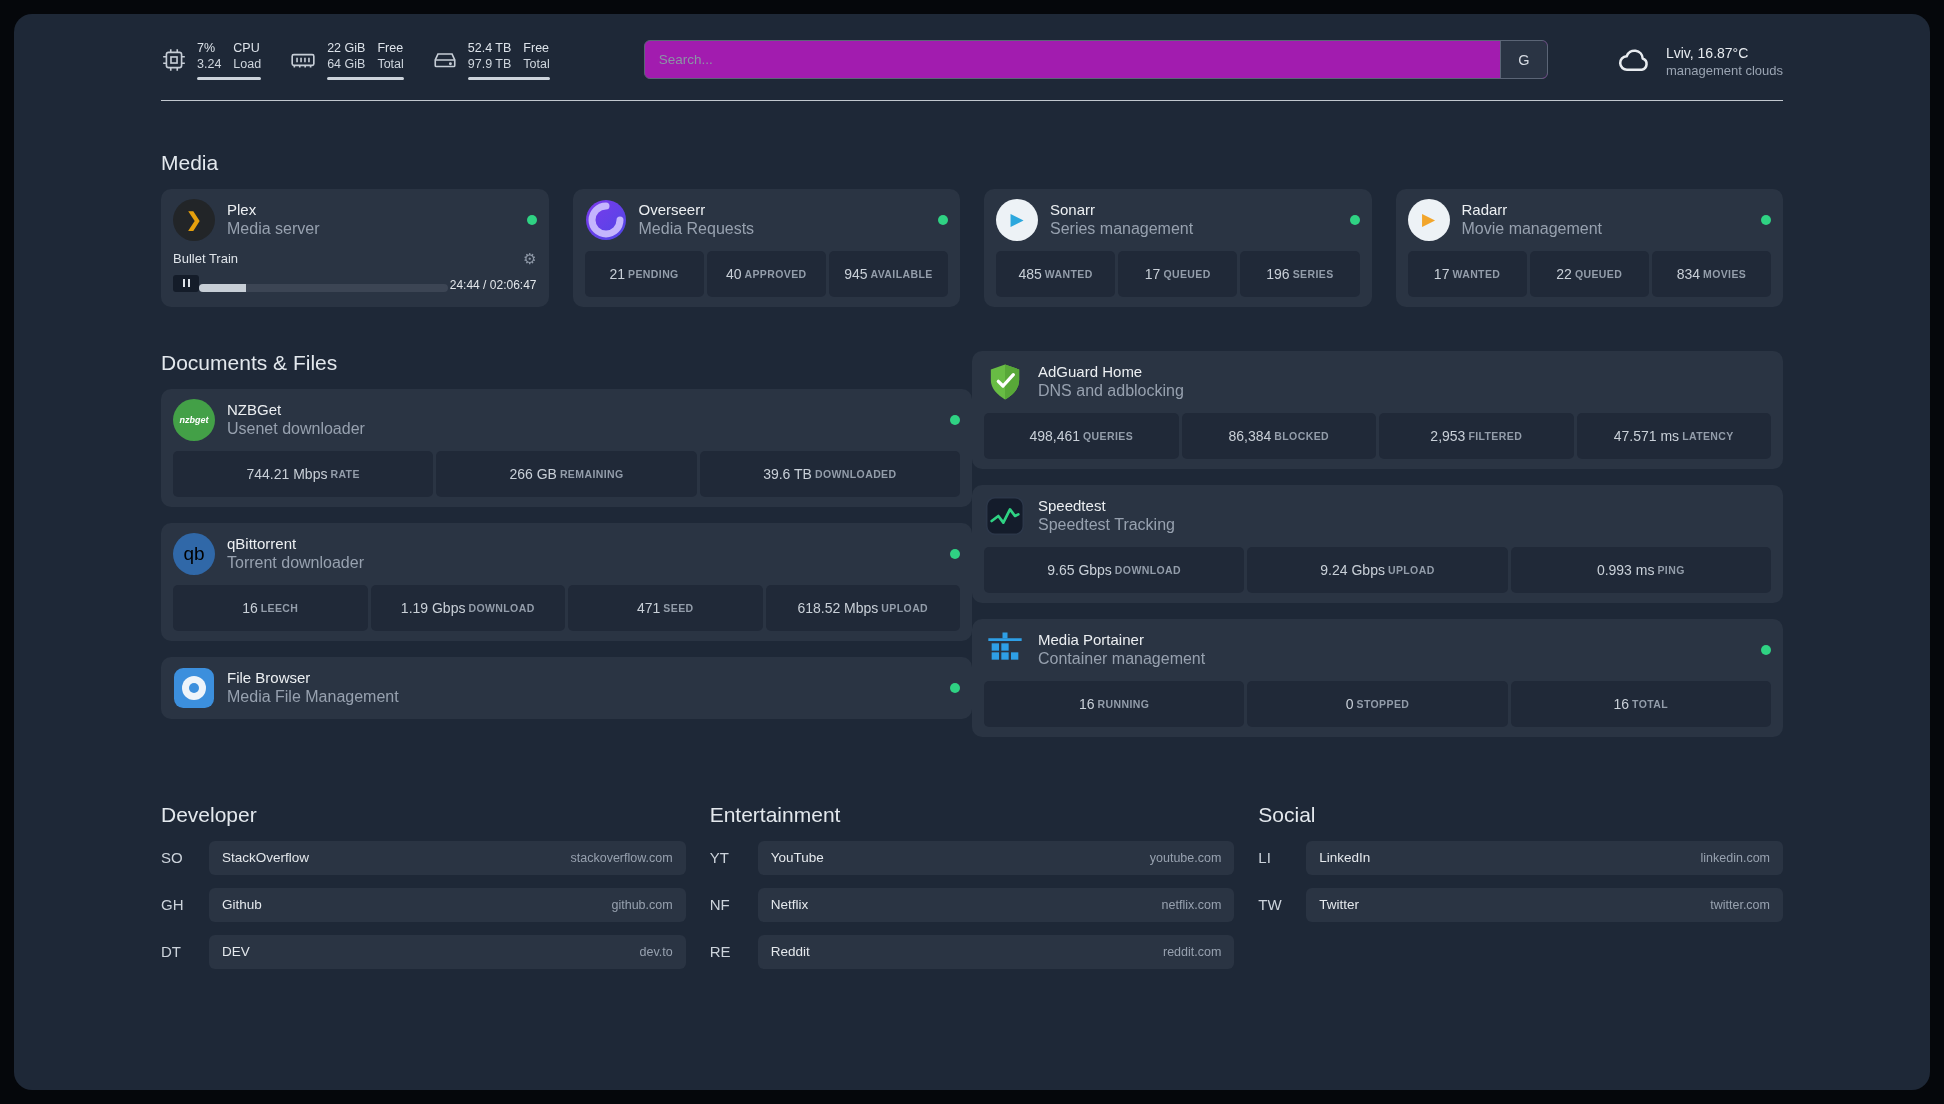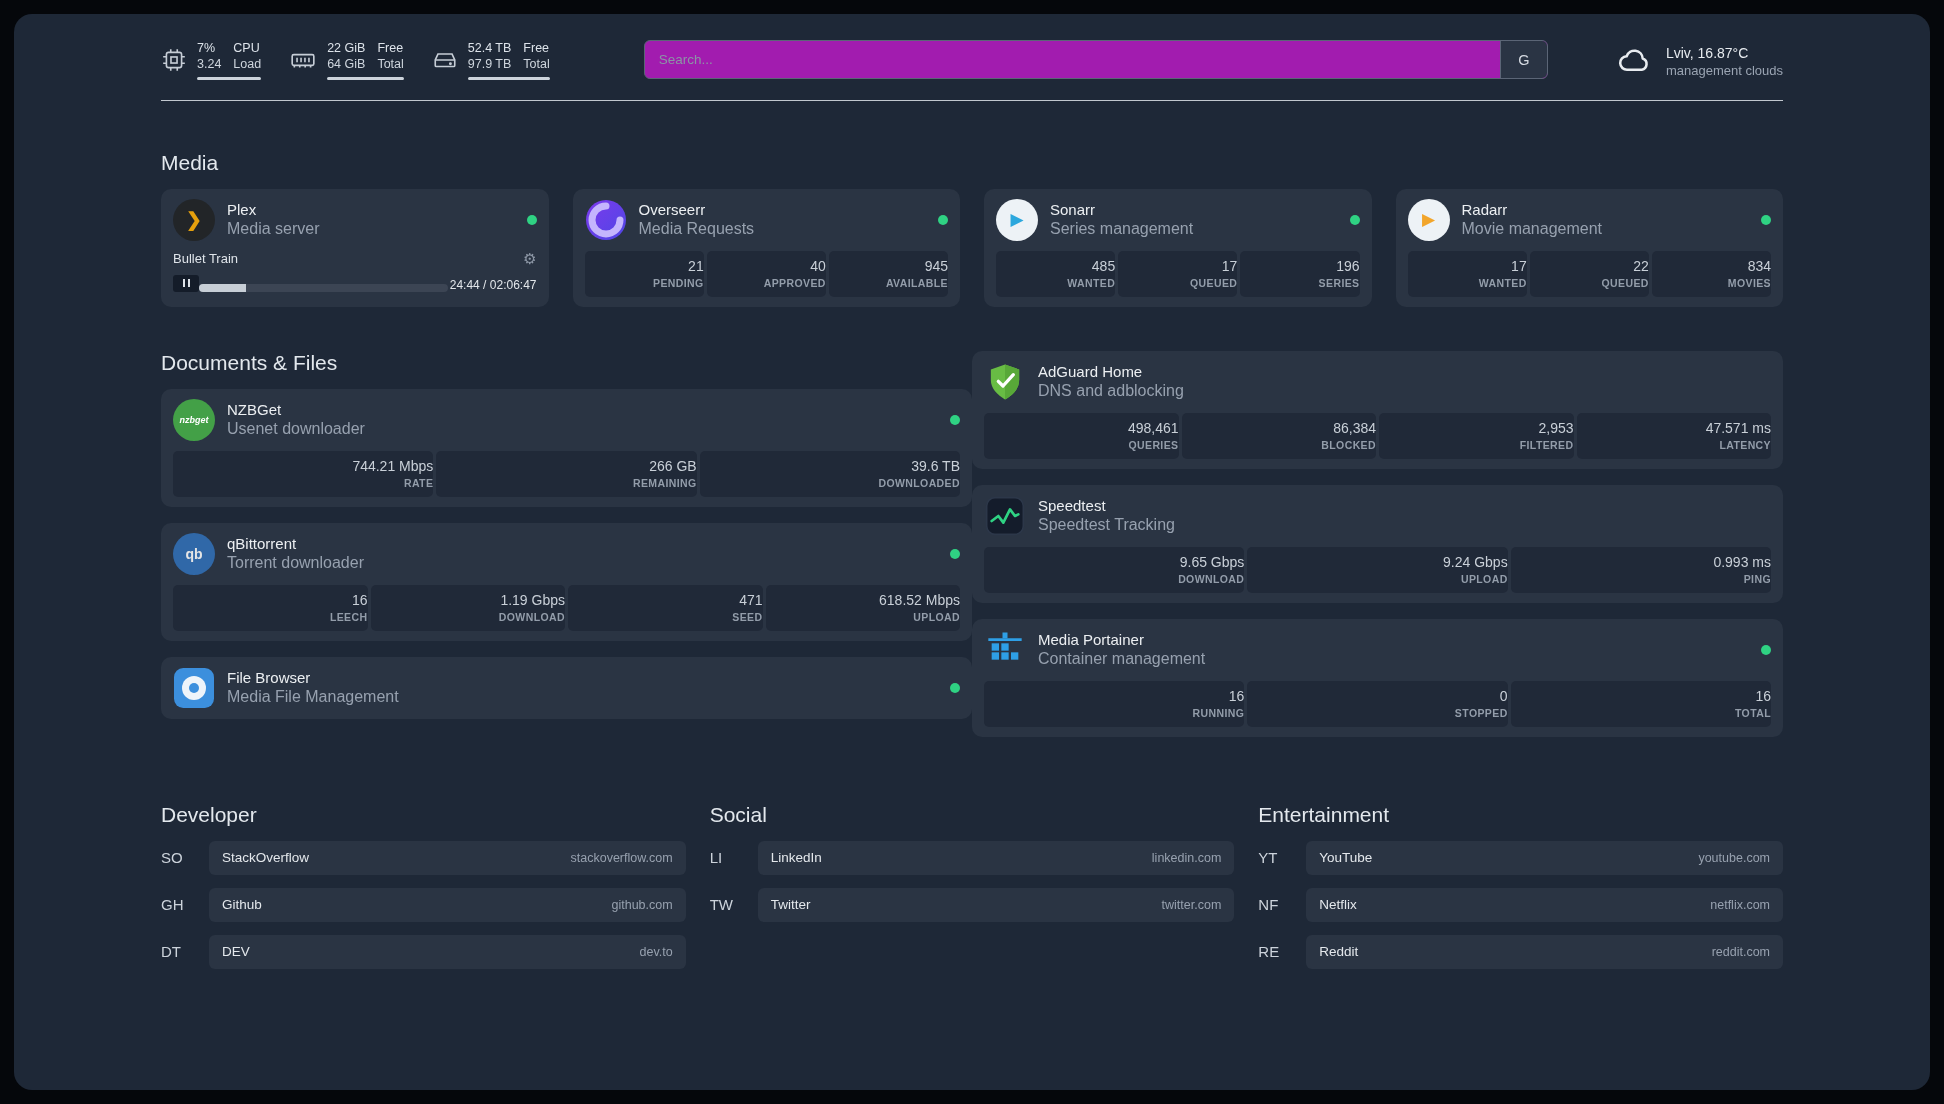--- a/index.html
+++ b/index.html
@@ -33,42 +33,42 @@
   .col-stack{display:flex;flex-direction:column;gap:16px;}
 
   
   .card{background:#2a3443;border-radius:10px;padding:10px 12px;box-sizing:border-box;cursor:pointer;}
   .chead{display:flex;align-items:center;gap:12px;}
   .icon40{width:42px;height:42px;border-radius:50%;display:flex;align-items:center;justify-content:center;flex:0 0 auto;overflow:hidden;}
   .sname{font-size:15px;color:#eceff2;}
   .sdesc{font-size:16px;color:#97a1af;margin-top:2px;}
   .dot{width:10px;height:10px;border-radius:50%;background:#2fd283;margin-left:auto;flex:0 0 auto;}
   .stat-row{display:flex;gap:3px;margin-top:10px;}
-  .stat{flex:1;background:#202938;border-radius:5px;height:46px;display:flex;flex-direction:column;align-items:flex-end;justify-content:center;gap:3px;}
+  .stat{flex:1;background:#202938;border-radius:5px;height:46px;display:flex;flex-direction:row;align-items:center;justify-content:center;gap:3px;}
   .stat .v{font-size:14px;color:#c9d0d8;}
   .stat .l{font-size:10.5px;font-weight:700;color:#939daa;letter-spacing:.4px;}
 
   
   .np{margin-top:9px;}
   .np-top{display:flex;align-items:center;justify-content:space-between;}
   .np-title{font-size:13px;color:#dfe4ea;}
   .gear{color:#8d97a6;font-size:15px;cursor:pointer;}
   .np-ctrl{display:flex;align-items:flex-end;margin-top:7px;}
   .pause{width:26px;height:17px;background:#141c29;border-radius:3px;display:flex;align-items:center;justify-content:center;gap:3px;cursor:pointer;}
   .pause i{width:2px;height:8px;background:#dfe4ea;display:block;}
   .track{flex:1;height:8px;background:#3c4554;border-radius:4px;overflow:hidden;display:block;cursor:pointer;}
   .fill{display:block;width:19%;height:100%;background:#c7ced6;}
   .np-time{font-size:12px;color:#e2e6ea;margin-left:2px;white-space:nowrap;}
 
   
   .i-plex{background:#222528;color:#e5a00d;font-weight:700;font-size:19px;}
   .i-sonarr{background:#edf2f6;color:#2ba7dd;font-size:17px;}
   .i-radarr{background:#edf2f6;color:#f2a52b;font-size:17px;}
   .i-nzbget{background:#43a047;color:#fff;font-size:9px;font-style:italic;font-weight:700;}
-  .i-qb{background:#3068a8;color:#e5e5e5;font-weight:700;font-size:14px;}
+  .i-qb{background:#3068a8;color:#000000;font-weight:400;font-size:19px;}
   .i-flat{background:transparent;border-radius:8px;}
 
   
   .bm-grid{display:grid;grid-template-columns:repeat(3,1fr);gap:24px;margin-top:66px;}
   .bm-row{display:flex;align-items:center;margin-bottom:13px;cursor:pointer;}
   .bm-abbr{width:48px;font-size:15px;color:#ccd3db;flex:0 0 auto;}
   .bm-pill{flex:1;height:34px;background:#2a3443;border-radius:6px;display:flex;align-items:center;justify-content:space-between;padding:0 13px;box-sizing:border-box;}
   .bm-name{font-size:13.5px;color:#e4e8ec;}
   .bm-domain{font-size:12.5px;color:#97a1af;}
 </style>
@@ -494,58 +494,58 @@
       <div class="bm-row">
         <span class="bm-abbr">DT</span>
         <span class="bm-pill">
                 <span class="bm-name">DEV</span>
                 <span class="bm-domain">dev.to</span>
               </span>
       </div>
     </div>
 
     <div>
+      <h2 class="sec">Entertainment</h2>
+      <div class="bm-row">
+        <span class="bm-abbr">YT</span>
+        <span class="bm-pill">
+                <span class="bm-name">YouTube</span>
+                <span class="bm-domain">youtube.com</span>
+              </span>
+      </div>
+      <div class="bm-row">
+        <span class="bm-abbr">NF</span>
+        <span class="bm-pill">
+                <span class="bm-name">Netflix</span>
+                <span class="bm-domain">netflix.com</span>
+              </span>
+      </div>
+      <div class="bm-row">
+        <span class="bm-abbr">RE</span>
+        <span class="bm-pill">
+                <span class="bm-name">Reddit</span>
+                <span class="bm-domain">reddit.com</span>
+              </span>
+      </div>
+    </div>
+
+    <div>
       <h2 class="sec">Social</h2>
       <div class="bm-row">
         <span class="bm-abbr">LI</span>
         <span class="bm-pill">
                 <span class="bm-name">LinkedIn</span>
                 <span class="bm-domain">linkedin.com</span>
               </span>
       </div>
       <div class="bm-row">
         <span class="bm-abbr">TW</span>
         <span class="bm-pill">
                 <span class="bm-name">Twitter</span>
                 <span class="bm-domain">twitter.com</span>
-              </span>
-      </div>
-    </div>
-
-    <div>
-      <h2 class="sec">Entertainment</h2>
-      <div class="bm-row">
-        <span class="bm-abbr">YT</span>
-        <span class="bm-pill">
-                <span class="bm-name">YouTube</span>
-                <span class="bm-domain">youtube.com</span>
-              </span>
-      </div>
-      <div class="bm-row">
-        <span class="bm-abbr">NF</span>
-        <span class="bm-pill">
-                <span class="bm-name">Netflix</span>
-                <span class="bm-domain">netflix.com</span>
-              </span>
-      </div>
-      <div class="bm-row">
-        <span class="bm-abbr">RE</span>
-        <span class="bm-pill">
-                <span class="bm-name">Reddit</span>
-                <span class="bm-domain">reddit.com</span>
               </span>
       </div>
     </div>
 
   </div>
 
 </div>
 </div>
 </div>
 

